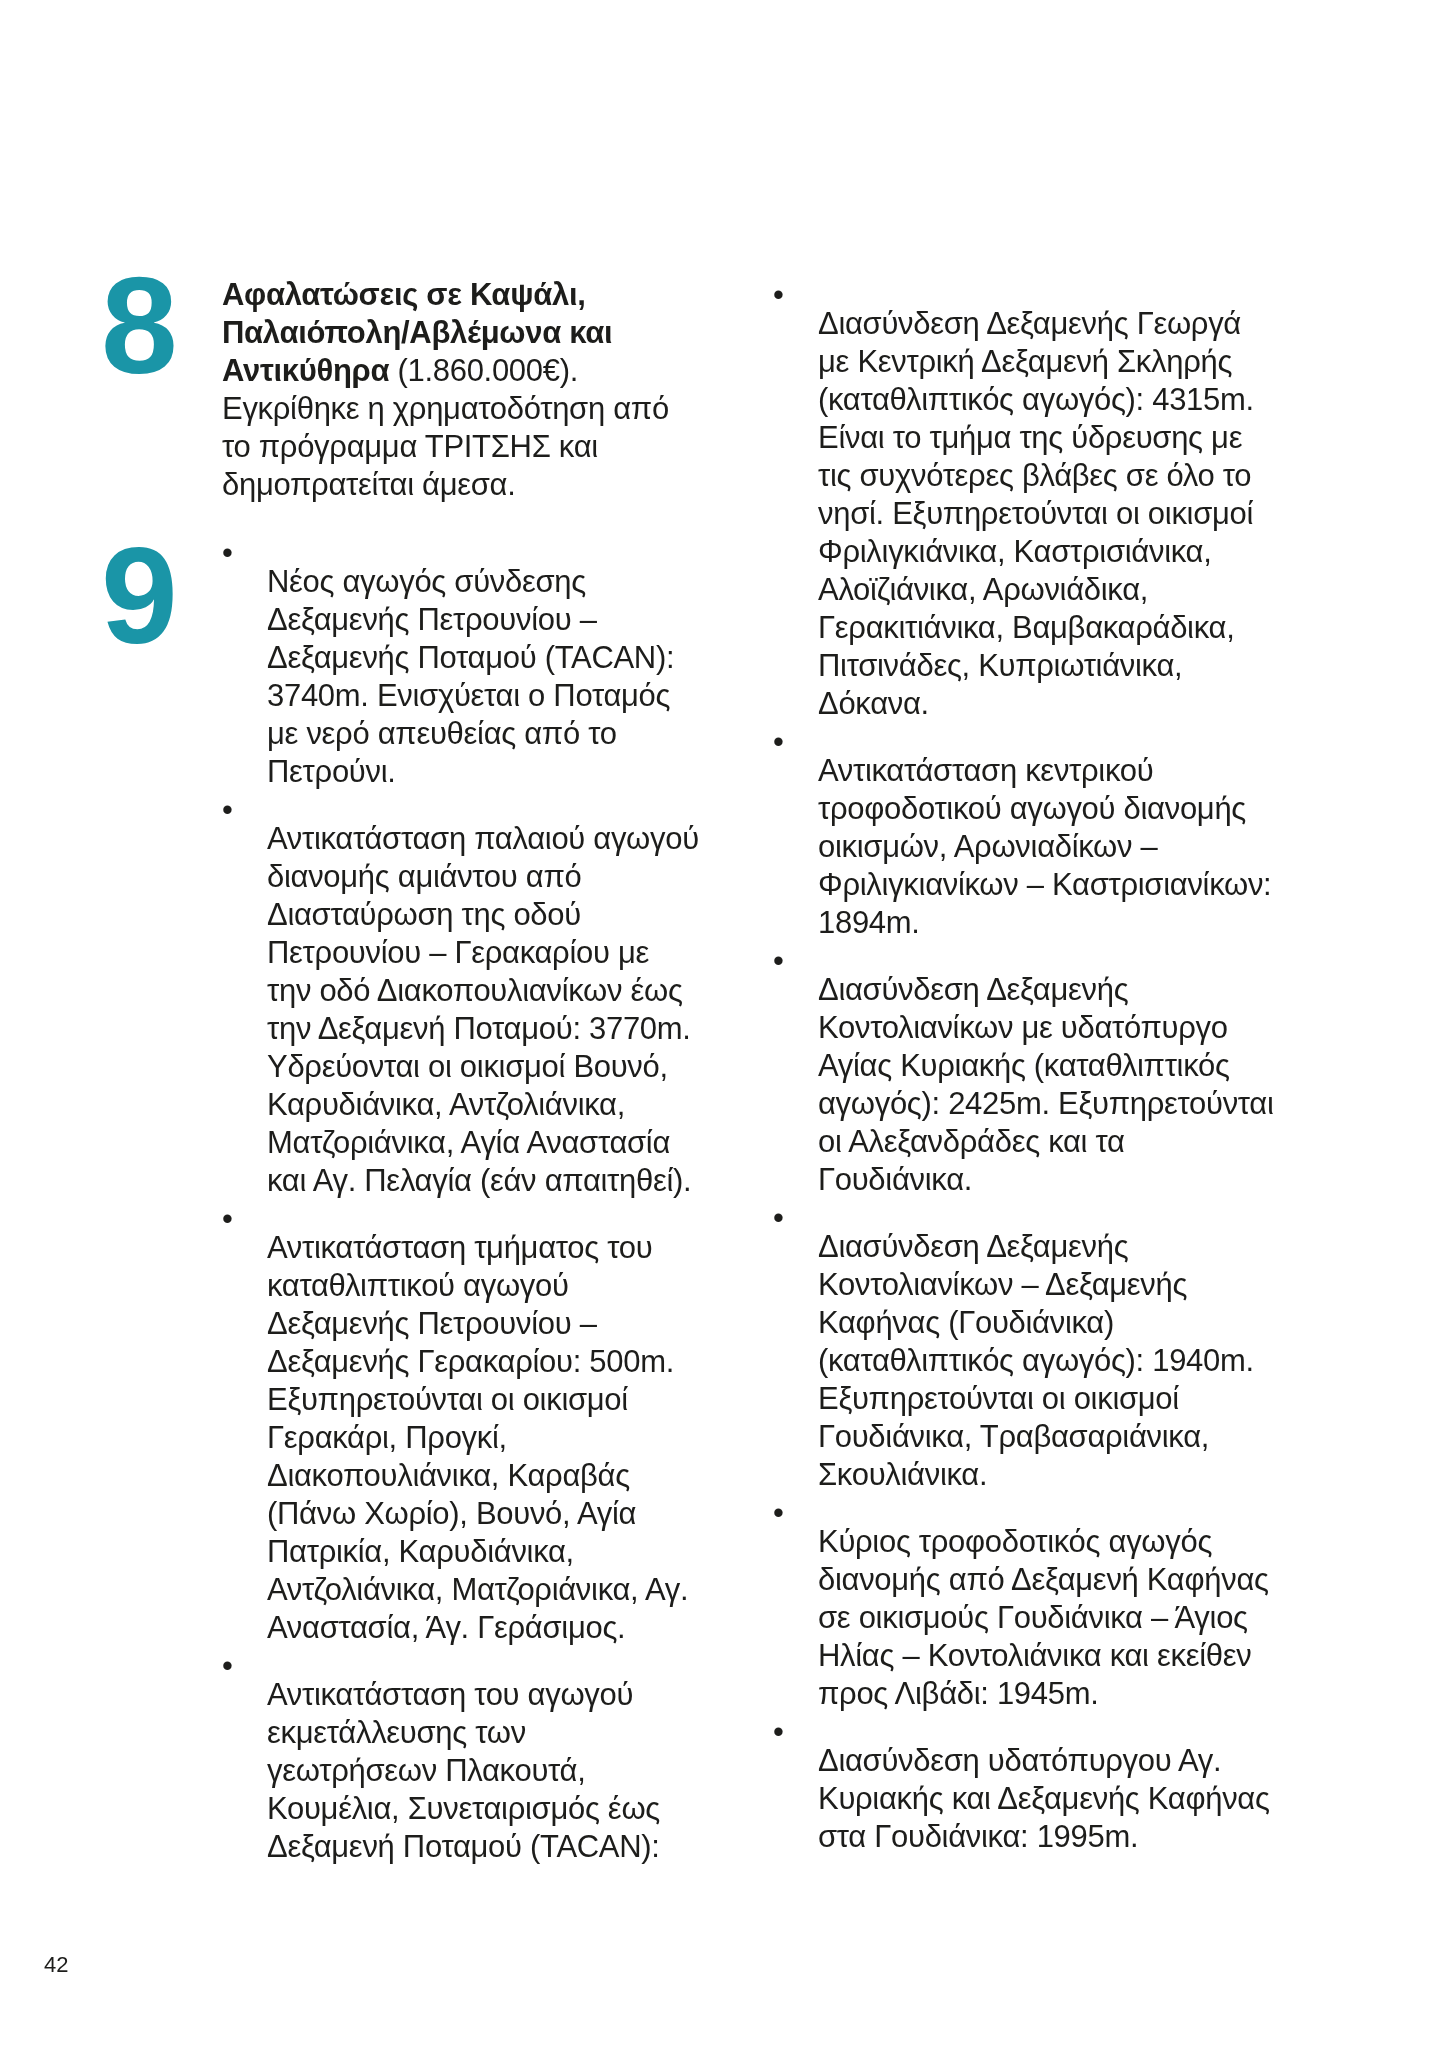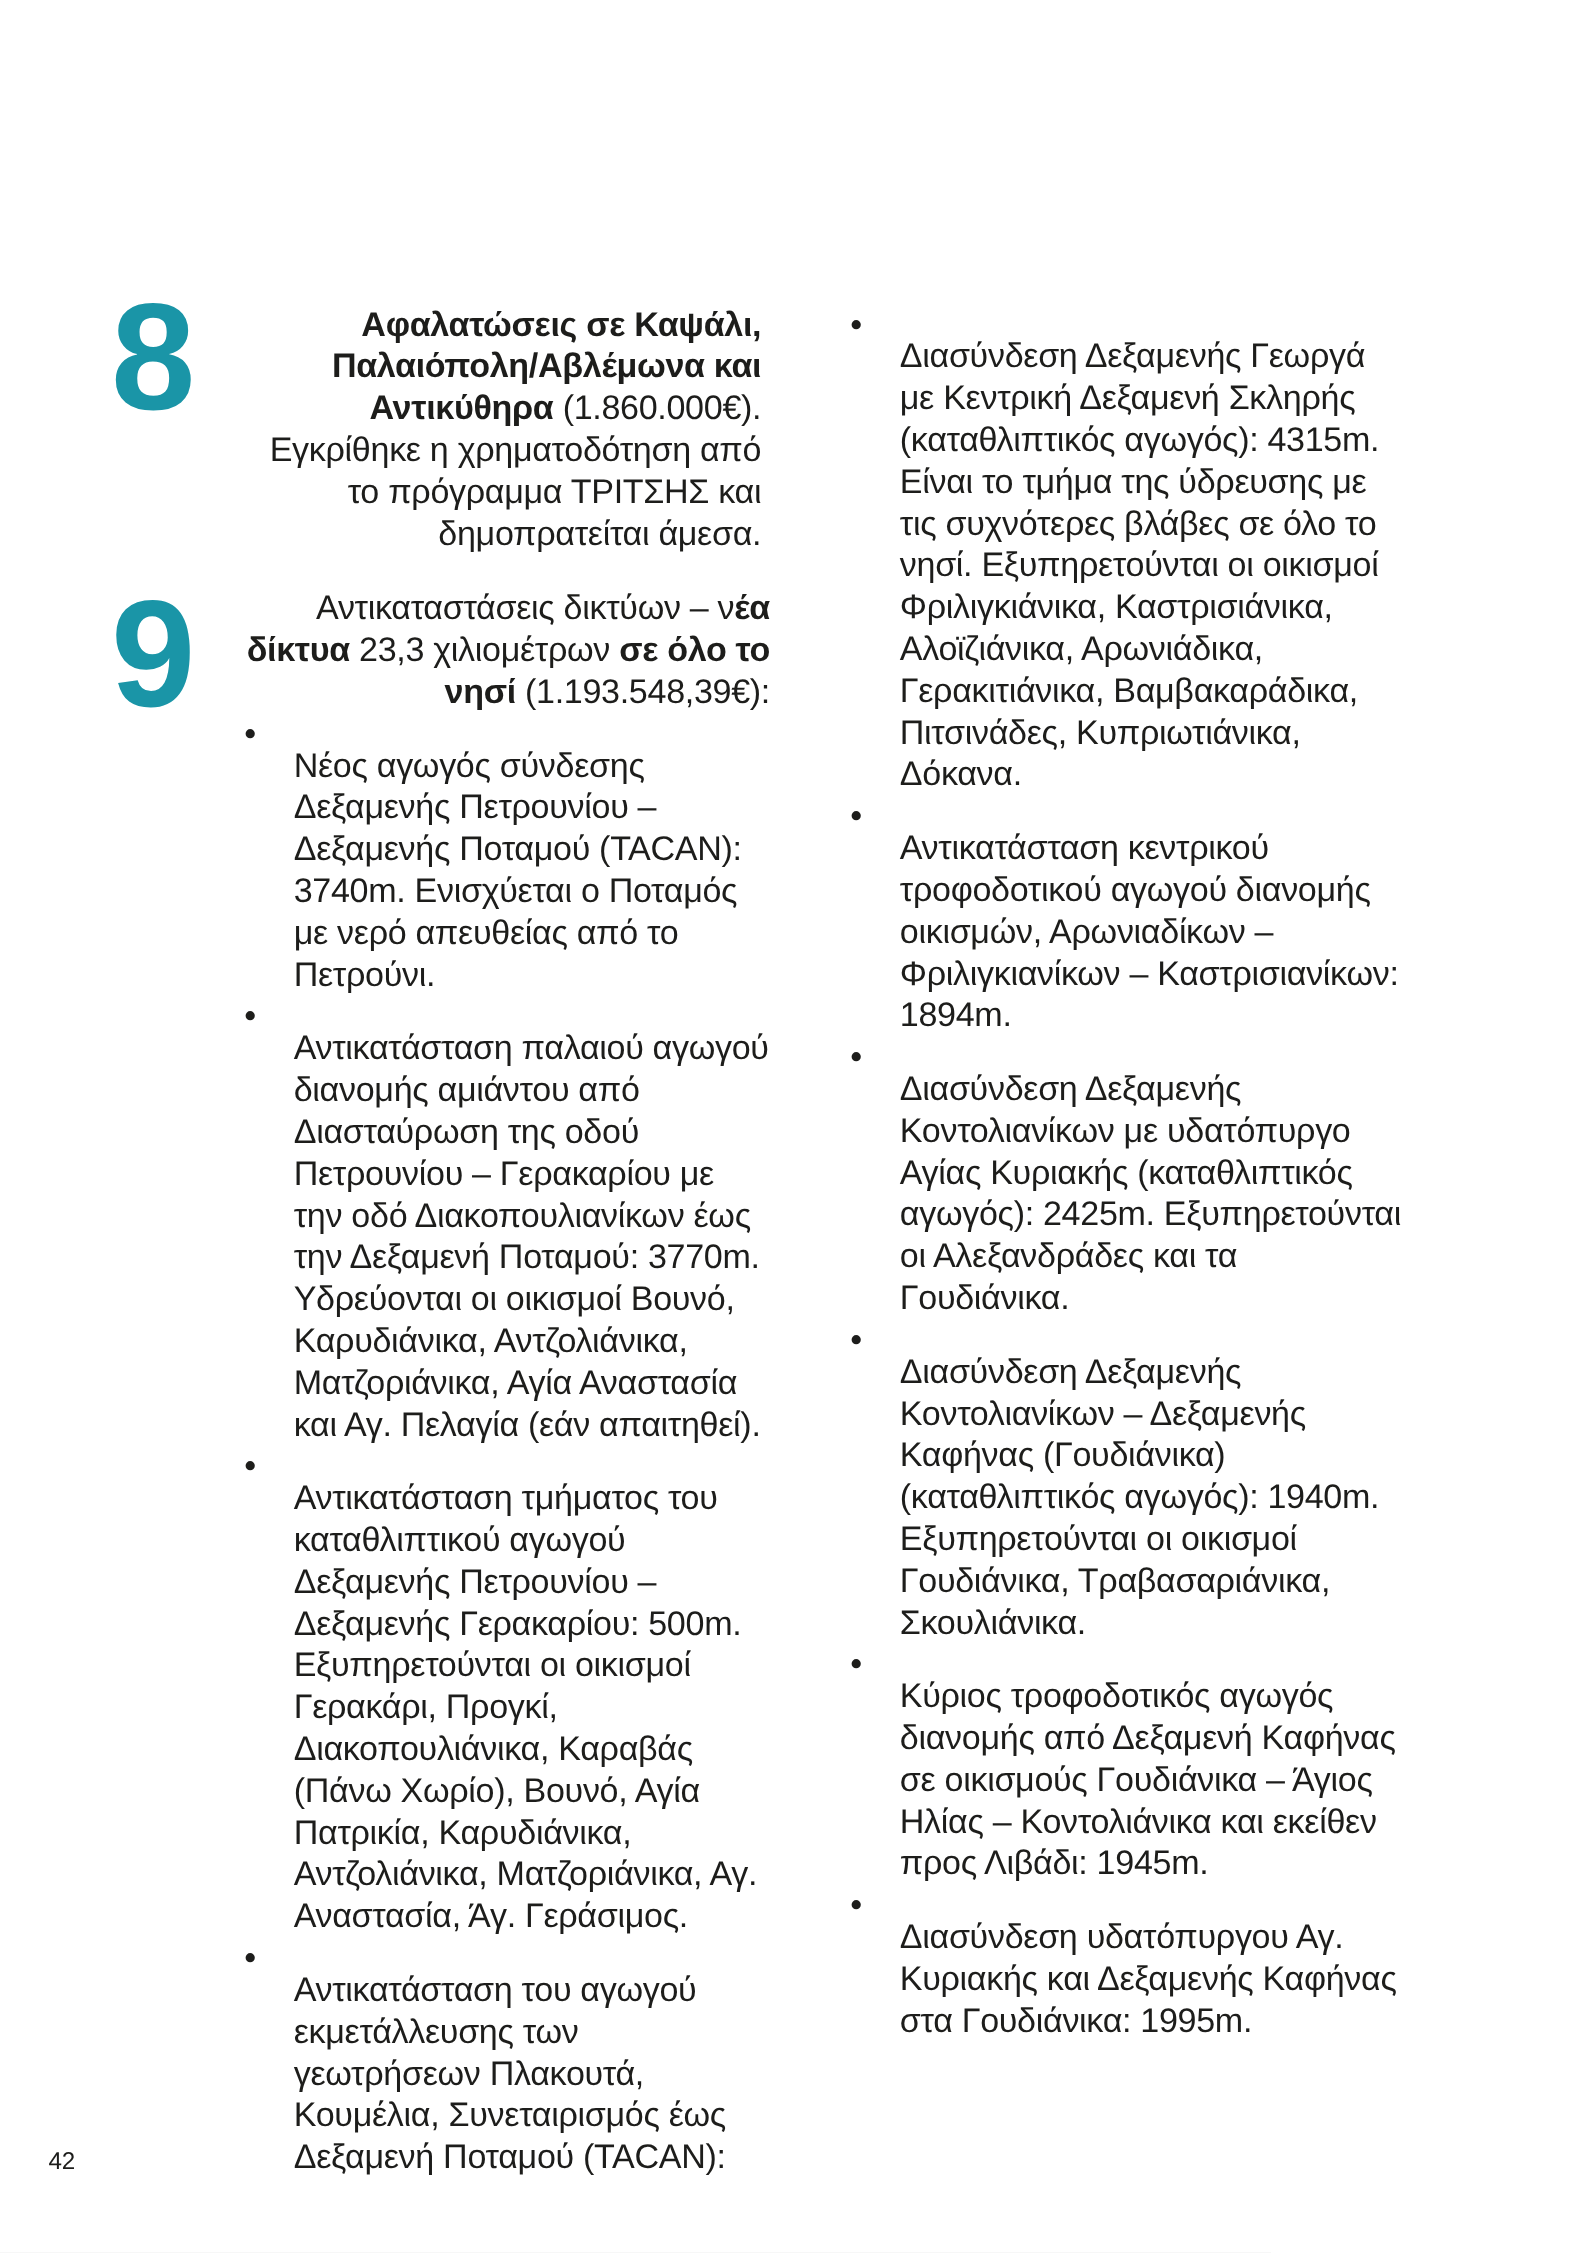--- a/index.html
+++ b/index.html
@@ -24,21 +24,21 @@
   .num9{top:526px;}
   .block{
     position:absolute;
     font-size:31px;
     line-height:38px;
     letter-spacing:-0.3px;
   }
   .item8{left:222px;top:276px;width:470px;}
   .item9{left:222px;top:534px;width:478px;}
   .rcol{left:773px;top:276px;width:505px;}
-  p{margin:0;text-align:right;}
+  p{margin:0;}
   .b{font-weight:700;}
   .blist{list-style:none;margin:0;padding:0;}
   .blist li{display:flex;align-items:flex-start;}
   .mk{flex:0 0 45px;}
   .bt{flex:1;margin-top:29px;}
   .cont{margin-left:45px;}
   .pagenum{
     position:absolute;
     left:44px;top:1952px;
     font-size:22px;
@@ -52,21 +52,20 @@
 
   <div class="num num8">8</div>
 
   <div class="block item8">
     <p><span class="b">Αφαλατώσεις σε Καψάλι, Παλαιόπολη/Αβλέμωνα και Αντικύθηρα</span><span> (1.860.000€).</span><span> Εγκρίθηκε η χρηματοδότηση από το πρόγραμμα ΤΡΙΤΣΗΣ και δημοπρατείται άμεσα.</span></p>
   </div>
 
   <div class="num num9">9</div>
 
   <div class="block item9">
-    <p><span>Αντικαταστάσεις δικτύων – ν</span><span class="b">έα δίκτυα</span><span> 23,3 χιλιομέτρων </span><span class="b">σε όλο το νησί</span><span> (1.193.548,39€):</span></p>
     <ul class="blist">
       <li>
           <span class="mk">•</span>
           <span class="bt">Νέος αγωγός σύνδεσης Δεξαμενής Πετρουνίου – Δεξαμενής Ποταμού (TACAN): 3740m. Ενισχύεται ο Ποταμός με νερό απευθείας από το Πετρούνι.</span>
         </li>
       <li>
           <span class="mk">•</span>
           <span class="bt">Αντικατάσταση παλαιού αγωγού διανομής αμιάντου από Διασταύρωση της οδού Πετρουνίου – Γερακαρίου με την οδό Διακοπουλιανίκων έως την Δεξαμενή Ποταμού: 3770m. Υδρεύονται οι οικισμοί Βουνό, Καρυδιάνικα, Αντζολιάνικα, Ματζοριάνικα, Αγία Αναστασία και Αγ. Πελαγία (εάν απαιτηθεί).</span>
         </li>
       <li>

